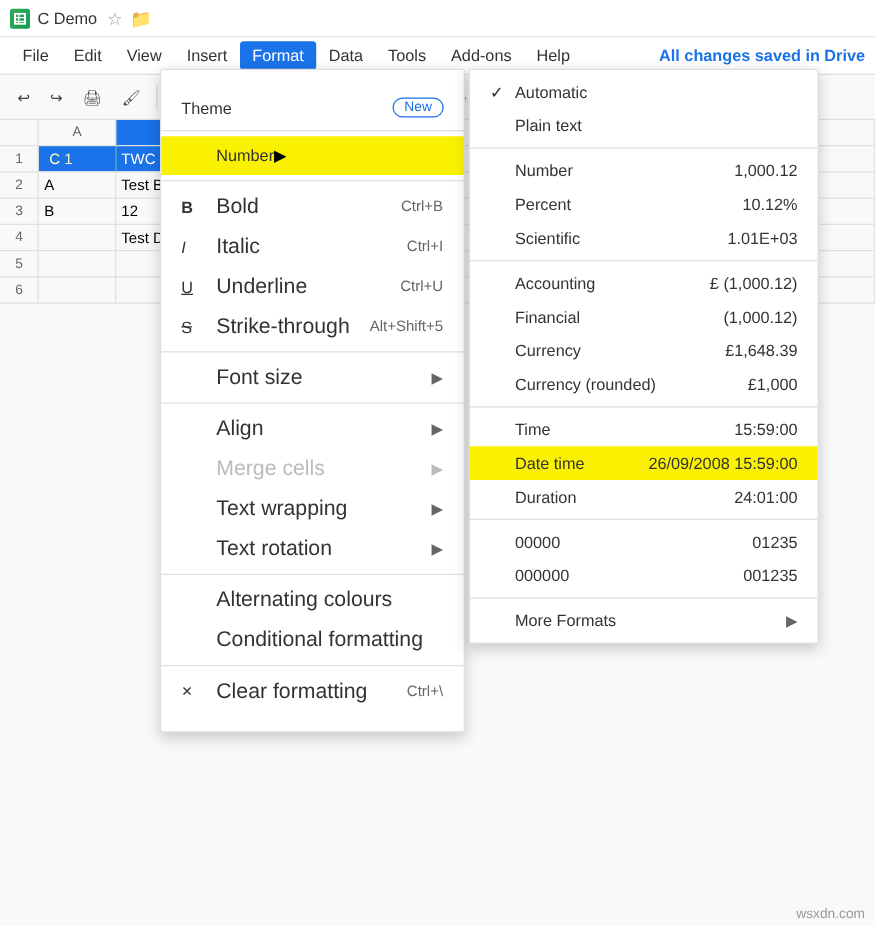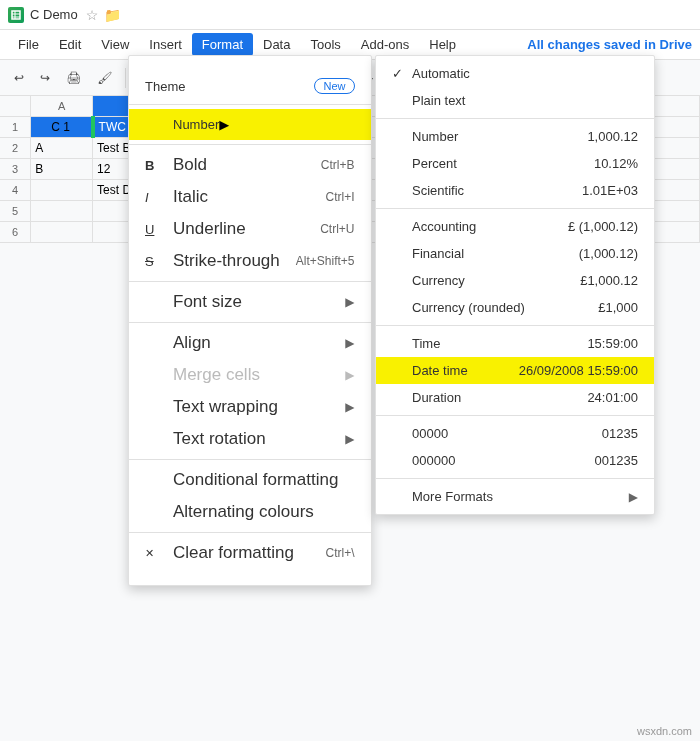--- a/index.html
+++ b/index.html
@@ -165,21 +165,21 @@
         <th style="width:80px;height:20px;border-right:1px solid #e0e0e0;border-bottom:1px solid #e0e0e0;background:#1a73e8;font-size:11px;color:#fff;font-weight:normal;text-align:center;">B</th>
         <th style="width:100px;height:20px;border-right:1px solid #e0e0e0;border-bottom:1px solid #e0e0e0;background:#f8f9fa;font-size:11px;color:#666;font-weight:normal;text-align:center;">C</th>
         <th style="width:80px;height:20px;border-right:1px solid #e0e0e0;border-bottom:1px solid #e0e0e0;background:#f8f9fa;font-size:11px;color:#666;font-weight:normal;text-align:center;">D</th>
         <th style="width:80px;height:20px;border-right:1px solid #e0e0e0;border-bottom:1px solid #e0e0e0;background:#f8f9fa;font-size:11px;color:#666;font-weight:normal;text-align:center;">E</th>
         <th style="width:250px;height:20px;border-right:1px solid #e0e0e0;border-bottom:1px solid #e0e0e0;background:#f8f9fa;font-size:11px;color:#666;font-weight:normal;text-align:center;">F</th>
       </tr>
     </thead>
     <tbody>
       <tr>
         <td style="width:30px;height:21px;border-right:1px solid #e0e0e0;border-bottom:1px solid #e0e0e0;background:#f8f9fa;font-size:11px;color:#666;text-align:center;">1</td>
-        <td style="border-right:4px solid #22c55e;border-bottom:1px solid #e0e0e0;font-size:12px;padding:0 20px;background:#1a73e8;color:#000000;">C 1</td>
+        <td style="border-right:1px solid #22c55e;border-bottom:1px solid #e0e0e0;font-size:12px;padding:0 8px;background:#1a73e8;color:#fef9c3;">C 1</td>
         <td style="border-right:1px solid #e0e0e0;border-bottom:1px solid #e0e0e0;font-size:12px;padding:0 4px;background:#1a73e8;color:#fff;">TWC 2</td>
         <td style="border-right:1px solid #e0e0e0;border-bottom:1px solid #e0e0e0;font-size:12px;padding:0 4px;"></td>
         <td style="border-right:1px solid #e0e0e0;border-bottom:1px solid #e0e0e0;font-size:12px;padding:0 4px;"></td>
         <td style="border-right:1px solid #e0e0e0;border-bottom:1px solid #e0e0e0;font-size:12px;padding:0 4px;"></td>
         <td style="border-right:1px solid #e0e0e0;border-bottom:1px solid #e0e0e0;font-size:12px;padding:0 4px;"></td>
       </tr>
       <tr>
         <td style="width:30px;height:21px;border-right:1px solid #e0e0e0;border-bottom:1px solid #e0e0e0;background:#f8f9fa;font-size:11px;color:#666;text-align:center;">2</td>
         <td style="border-right:1px solid #e0e0e0;border-bottom:1px solid #e0e0e0;font-size:12px;padding:0 4px;">A</td>
         <td style="border-right:1px solid #e0e0e0;border-bottom:1px solid #e0e0e0;font-size:12px;padding:0 4px;">Test B</td>
@@ -295,26 +295,26 @@
 
   <div class="menu-row">
     <span class="menu-icon"></span>
     <span class="menu-label">Text rotation</span>
     <span class="submenu-arrow">▶</span>
   </div>
   <div class="menu-divider"></div>
 
   <div class="menu-row">
     <span class="menu-icon"></span>
+    <span class="menu-label">Alternating colours</span>
+  </div>
+
+  <div class="menu-row">
+    <span class="menu-icon"></span>
     <span class="menu-label">Conditional formatting</span>
-  </div>
-
-  <div class="menu-row">
-    <span class="menu-icon"></span>
-    <span class="menu-label">Alternating colours</span>
   </div>
   <div class="menu-divider"></div>
 
   <div class="menu-row">
     <span class="menu-icon" style="font-size:11px;">✕</span>
     <span class="menu-label">Clear formatting</span>
     <span class="menu-shortcut">Ctrl+\</span>
   </div>
 </div>
 
@@ -358,21 +358,21 @@
 
   <div class="sub-menu-row">
     <span class="check-icon"></span>
     <span class="sub-label">Financial</span>
     <span class="sub-value">(1,000.12)</span>
   </div>
 
   <div class="sub-menu-row">
     <span class="check-icon"></span>
     <span class="sub-label">Currency</span>
-    <span class="sub-value">£1,000.12</span>
+    <span class="sub-value">£1,648.39</span>
   </div>
 
   <div class="sub-menu-row">
     <span class="check-icon"></span>
     <span class="sub-label">Currency (rounded)</span>
     <span class="sub-value">£1,000</span>
   </div>
   <div class="sub-divider"></div>
 
 

